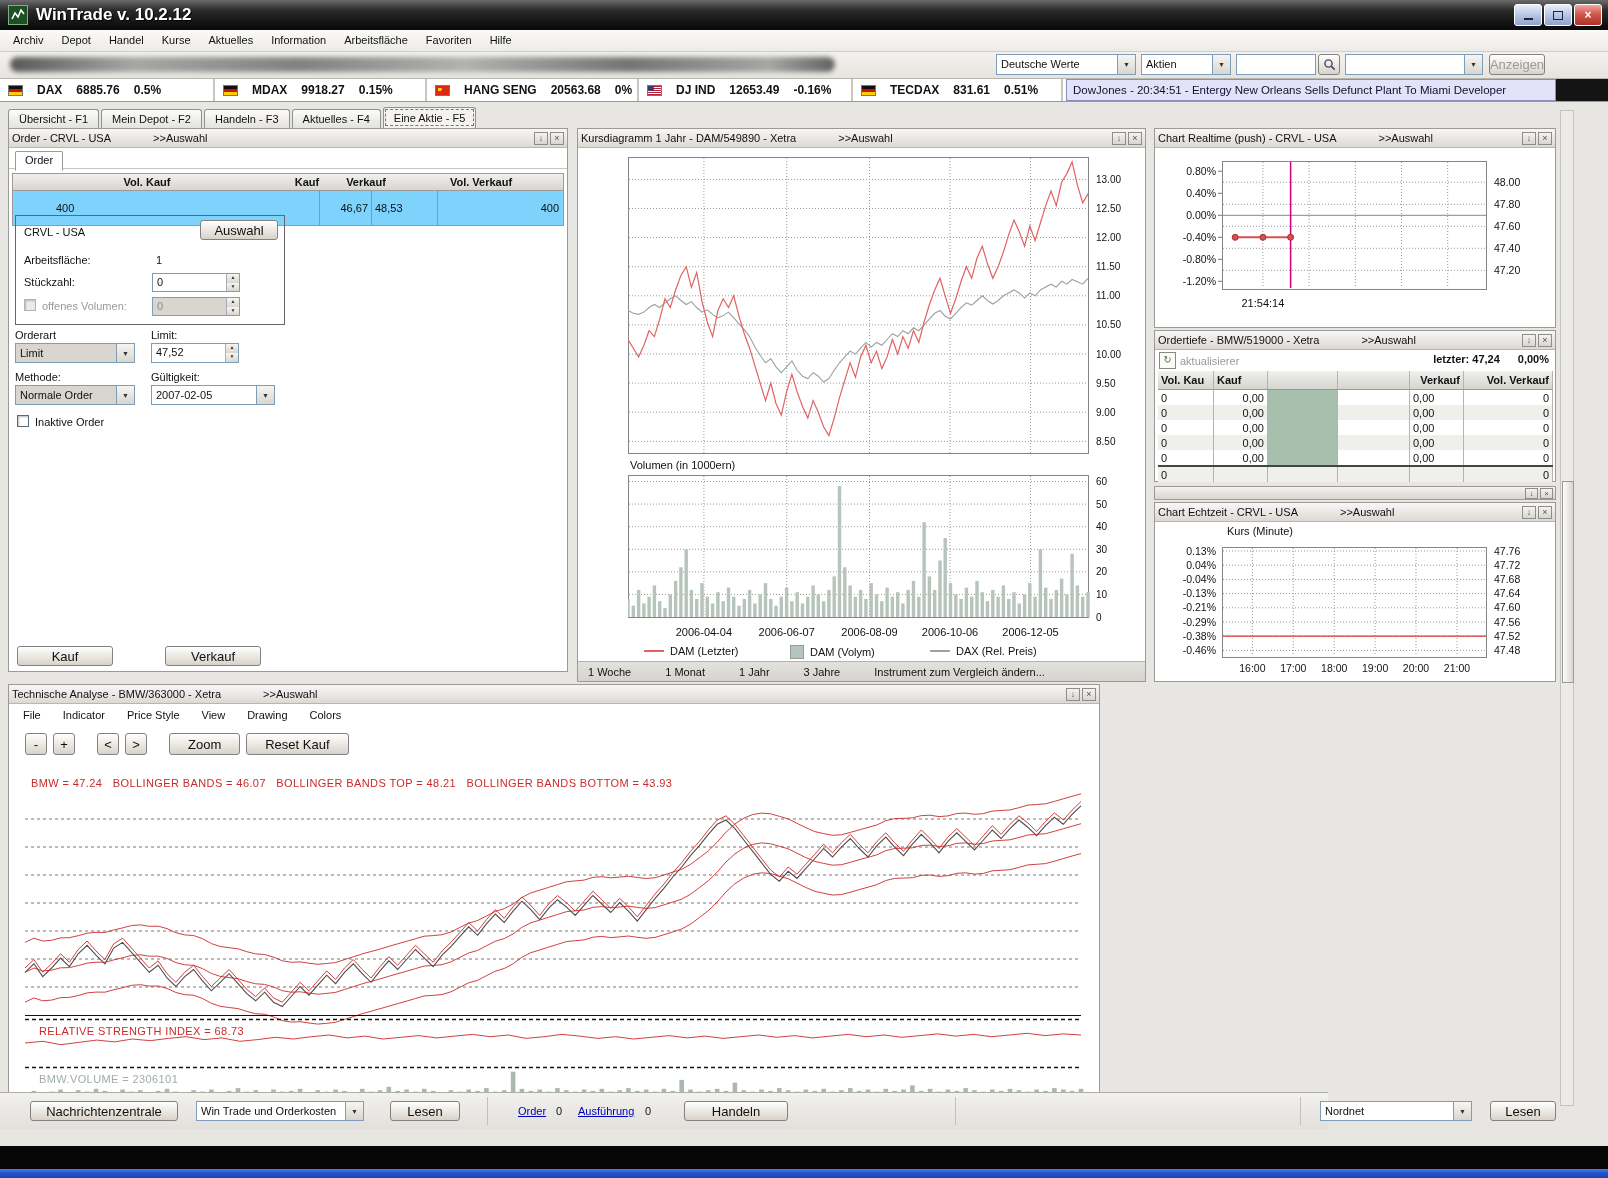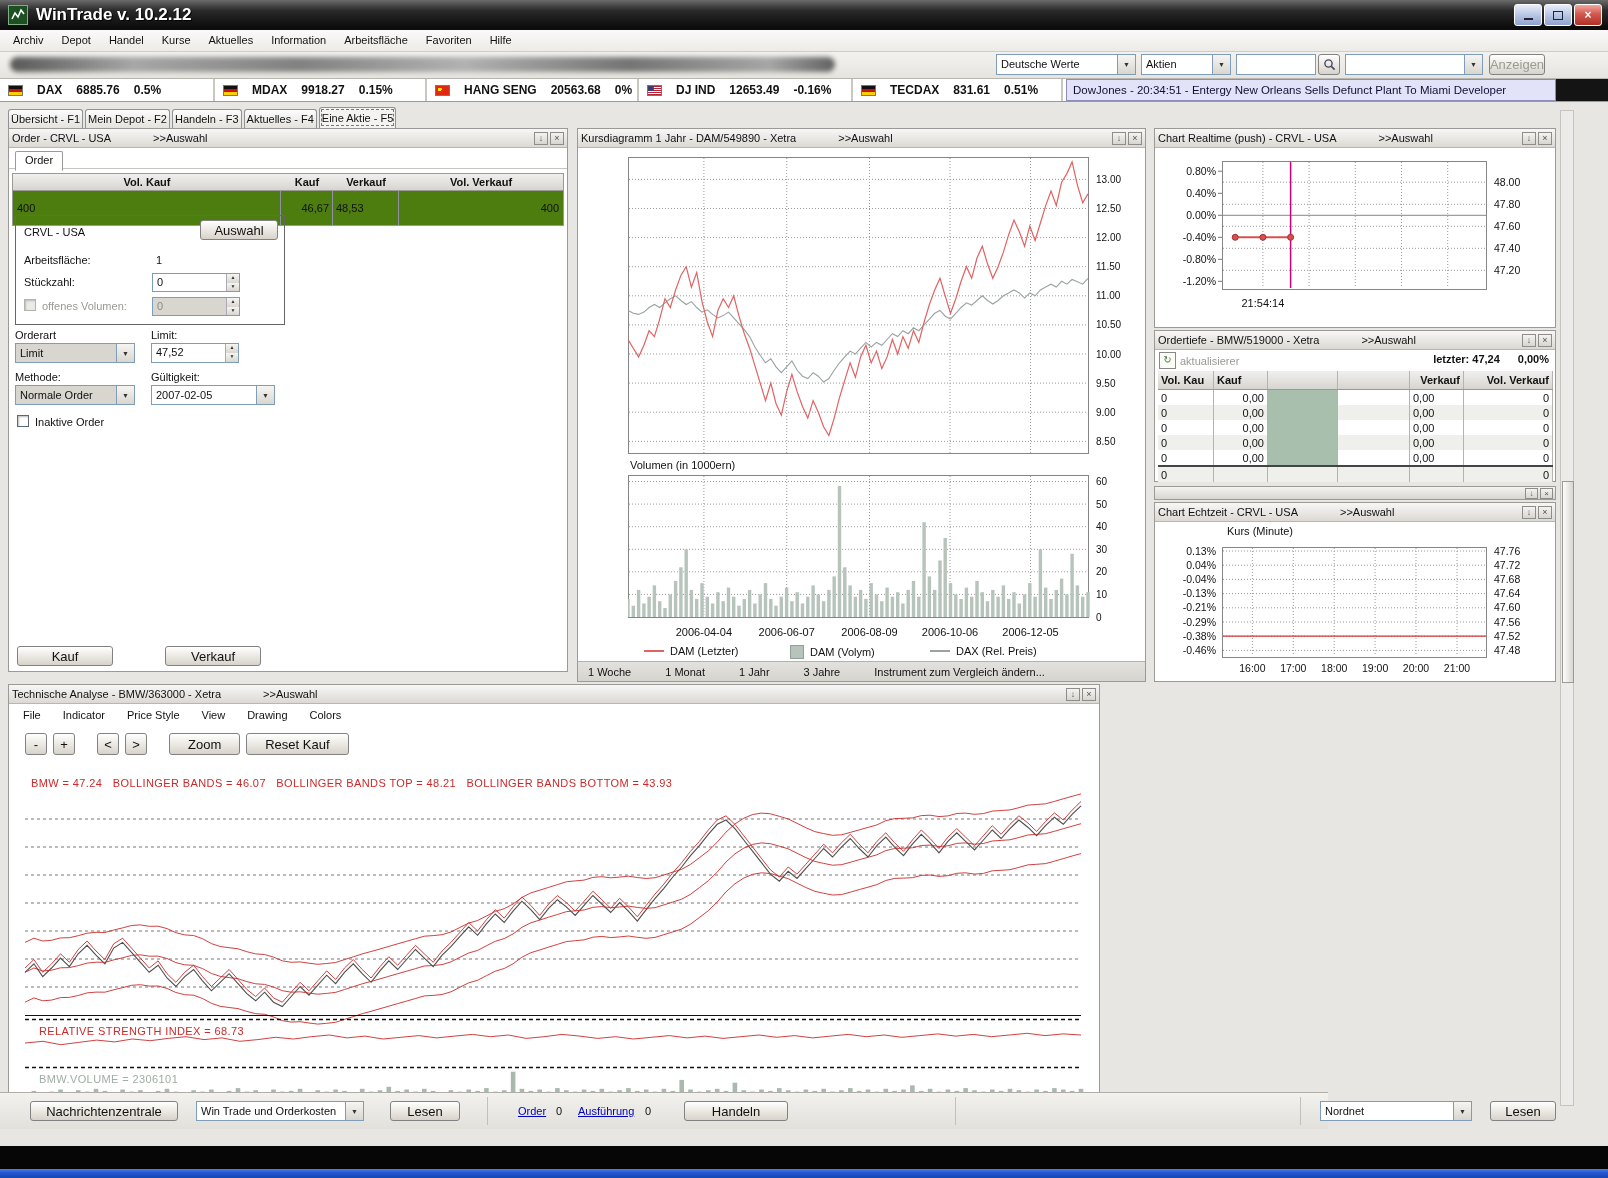--- a/index.html
+++ b/index.html
@@ -44,21 +44,21 @@
   .flag.de{background:linear-gradient(#111 33%,#cc1111 33% 66%,#ffce00 66%);}
   .flag.cn{background:radial-gradient(circle at 30% 38%,#ffde00 0 17%,#de2910 18%);}
   .flag.us{background-image:linear-gradient(#3c3b6e,#3c3b6e),repeating-linear-gradient(#b22234 0 1px,#fff 1px 2px);
     background-size:45% 55%,100% 100%;background-repeat:no-repeat;}
   #news-box{position:absolute;left:1066px;top:0px;width:490px;height:22px;background:#e2e2f8;border:1px solid #8d8dbb;
     box-sizing:border-box;display:flex;align-items:center;padding-left:6px;color:#101035;font-size:11.5px;}
   #ticker-dark{position:absolute;left:1556px;top:0;width:52px;height:22px;background:#141414;}
 
   
   #tabs{position:absolute;left:8px;top:108px;height:20px;display:flex;align-items:flex-end;}
-  .tab{height:18px;line-height:18px;padding:0 2px;border:1px solid #8f9294;border-bottom:none;border-radius:3px 3px 0 0;
+  .tab{height:18px;line-height:18px;padding:0 10px;border:1px solid #8f9294;border-bottom:none;border-radius:3px 3px 0 0;
     background:linear-gradient(#fcfcfb,#e4e2dd);margin-right:2px;}
   .tab.active{height:20px;line-height:20px;background:#f4f3f1;outline:1px dashed #777;outline-offset:-3px;}
 
   
   .panel{position:absolute;background:#fff;border:1px solid #9c9a96;box-sizing:border-box;}
   .phead{height:18px;background:linear-gradient(#f8f7f6,#dcd9d4);border-bottom:1px solid #b9b6b0;
     display:flex;align-items:center;padding:0 3px;}
   .ptitle{white-space:nowrap;}
   .auswahl{margin-left:42px;}
   .pbtns{margin-left:auto;display:flex;gap:2px;}
@@ -66,21 +66,21 @@
     line-height:11px;text-align:center;color:#555;box-sizing:border-box;}
 
   
   #order-panel{left:8px;top:128px;width:560px;height:544px;}
   #order-tab{position:absolute;left:6px;top:22px;width:46px;height:18px;border:1px solid #9c9a96;border-bottom:1px solid #fff;
     border-radius:2px 2px 0 0;background:#fff;text-align:center;line-height:17px;}
   #order-sep{position:absolute;left:0px;top:39px;width:558px;height:0;border-top:1px solid #c6c4bf;}
   #order-table{position:absolute;left:3px;top:44px;width:552px;}
   .ot-h{display:flex;height:18px;background:linear-gradient(#f1f0ee,#d7d5d0);border:1px solid #9c9a96;box-sizing:border-box;font-weight:bold;}
   .ot-h div{display:flex;align-items:center;justify-content:center;}
-  #order-row{display:flex;height:35px;background:#4d7c0f;border:1px solid #9c9a96;border-top:none;box-sizing:border-box;}
+  #order-row{display:flex;height:35px;background:#7dd3fc;border:1px solid #9c9a96;border-top:none;box-sizing:border-box;padding-left:39px;}
   #order-row div{display:flex;align-items:center;box-sizing:border-box;}
   .bdr{border-right:1px solid #9090a8;}
   #group-box{position:absolute;left:6px;top:86px;width:268px;height:108px;border:1px solid #666;}
   .frm-label{position:absolute;white-space:nowrap;}
   .frm-label.grey{color:#9a9a94;}
   .spin{position:absolute;height:19px;border:1px solid #7f9db9;background:#fff;display:flex;box-sizing:border-box;}
   .spin .val{flex:1;padding:2px 3px 0 4px;}
   .spin .arrows{width:12px;display:flex;flex-direction:column;border-left:1px solid #aab;}
   .spin .arrows div{flex:1;font-size:5px;text-align:center;background:linear-gradient(#f6f5f2,#d9d6cf);color:#333;line-height:7px;}
   .spin.off{background:#d9d6d0;}

